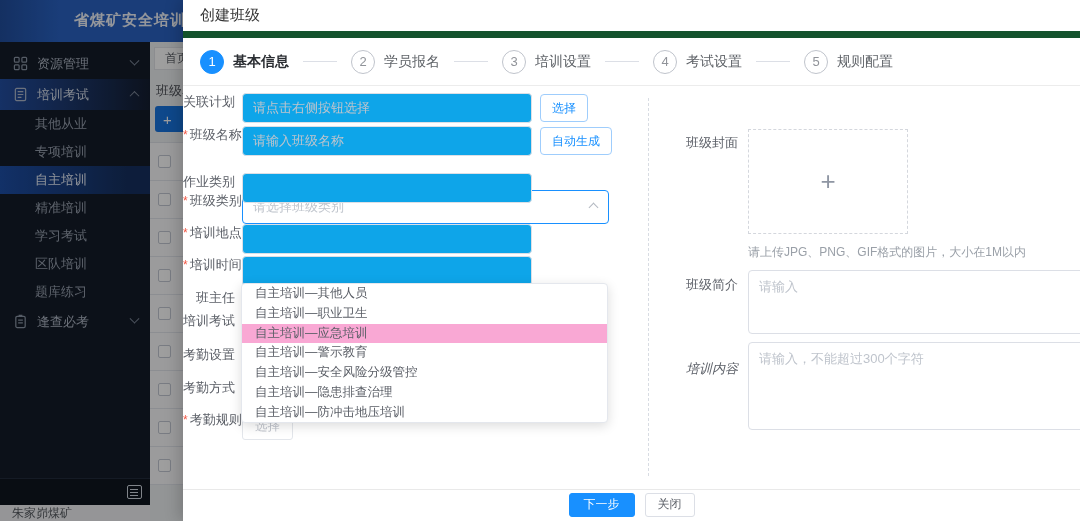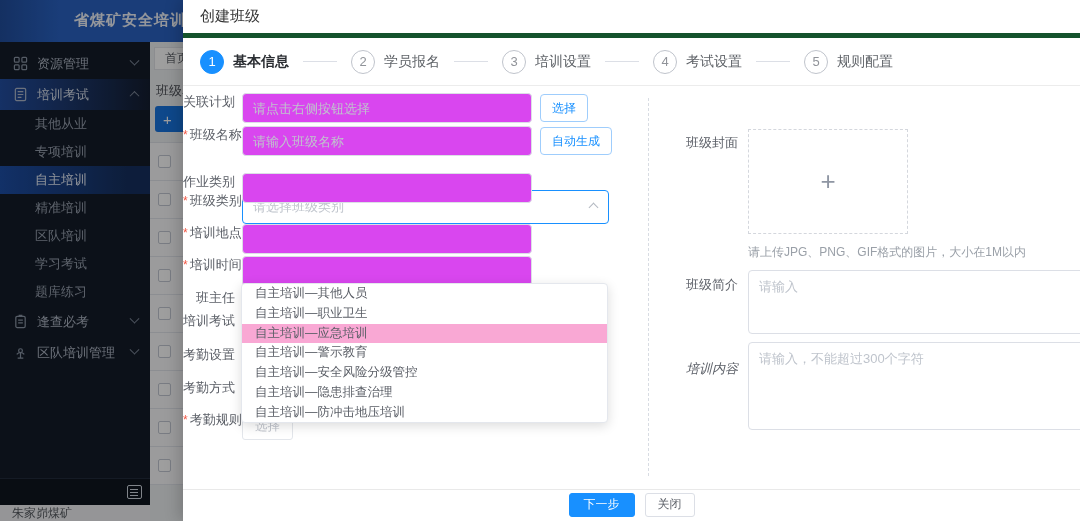--- a/index.html
+++ b/index.html
@@ -43,40 +43,40 @@
     color:#fff; border:none; border-radius:3px; font-size:15px; text-align:left; padding-left:8px; }
   .u-table { position:absolute; left:0; top:100px; width:400px; background:#fbfbfc; border-top:1px solid #dfe2e8; }
   .u-row { height:38px; border-bottom:1px solid #e3e6ec; display:flex; align-items:center; padding-left:8px; }
   .u-cb { width:13px; height:13px; border:1px solid #c4c9d3; border-radius:2px; background:#fff; }
 
   .mask { position:absolute; inset:0; background:rgba(0,0,0,.38); z-index:5; }
 
   
   .modal { position:absolute; left:183px; top:0; width:897px; height:521px; background:#fff; z-index:10;
     box-shadow:-4px 0 14px rgba(0,0,0,.18); }
-  .m-header { height:38px; border-bottom:5px solid #14532d; display:flex; align-items:center; padding-left:17px; }
+  .m-header { height:38px; border-bottom:7px solid #14532d; display:flex; align-items:center; padding-left:17px; }
   .m-title { font-size:15px; color:#333; }
 
   .stepper { height:48px; display:flex; align-items:center; padding-left:17px; border-bottom:1px solid #ececec; }
   .step { display:flex; align-items:center; }
   .step-circle { width:24px; height:24px; border-radius:50%; border:1px solid #c0c4cc; color:#909399;
     font-size:13px; display:flex; align-items:center; justify-content:center; background:#fff; flex:none; }
   .step.active .step-circle { background:#1890ff; border-color:#1890ff; color:#fff; }
   .step-label { margin-left:9px; font-size:14px; color:#5f6368; white-space:nowrap; }
   .step.active .step-label { color:#2b2e33; font-weight:bold; }
   .step-line { width:34px; height:1px; background:#dcdfe6; margin:0 14px; flex:none; }
 
   .m-body { position:relative; height:402px; }
   .form-left { position:absolute; left:0; top:0; width:465px; }
   .frow { position:absolute; display:flex; height:30px; }
   .flabel { width:52px; text-align:right; font-size:13px; color:#5a5e66; flex:none; white-space:nowrap; }
   .req::before { content:"*"; color:#f25643; margin-right:2px; font-size:12px; }
   .fctl { margin-left:7px; display:flex; align-items:center; }
-  .inp { height:30px; border:1px solid #dcdfe6; border-radius:4px; background:#d946ef; font-size:13px;
-    color:#333; padding:0 10px; outline:none; font-family:Liberation Sans, sans-serif; }
+  .inp { height:30px; border:1px solid #dcdfe6; border-radius:4px; background:#0ea5e9; font-size:13px;
+    color:#333; padding:0 10px; outline:none; font-family:Liberation Mono, monospace; }
   .inp::placeholder { color:#bfc4cc; }
   .w290 { width:290px; }
   .btn-outline-blue { margin-left:8px; height:28px; padding:0 11px; background:#fff; border:1px solid #9fcdfc;
     color:#1890ff; font-size:12px; border-radius:4px; white-space:nowrap; }
   .select { position:relative; width:367px; height:34px; border:1px solid #dcdfe6; border-radius:4px;
     background:#fff; display:flex; align-items:center; padding:0 26px 0 10px; font-size:13px; color:#333; }
   .select.focus { border-color:#1890ff; }
   .select .ph { color:#bfc4cc; }
   .sel-chev { position:absolute; right:11px; top:12px; width:7px; height:7px;
     border-right:1.3px solid #b3b9c2; border-bottom:1.3px solid #b3b9c2; }
@@ -152,41 +152,31 @@
               <path d="M5 5h6M5 8h6M5 11h4"></path>
             </svg>
           </span>
           <span class="slabel">培训考试</span>
           <i class="chev up"></i>
         </div>
         <div class="side-sub">其他从业</div>
         <div class="side-sub">专项培训</div>
         <div class="side-sub sel">自主培训</div>
         <div class="side-sub">精准培训</div>
+        <div class="side-sub">学习考试</div>
         <div class="side-sub">区队培训</div>
-        <div class="side-sub">学习考试</div>
         <div class="side-sub">题库练习</div>
         <div class="side-group">
           <span class="sicon">
             <svg viewBox="0 0 16 16" fill="none" stroke="#8b96a6" stroke-width="1.3">
               <rect x="3" y="2.5" width="10" height="12" rx="1.5"></rect>
               <path d="M6 1.5h4M5.5 6.5h5M5.5 9.5h5"></path>
             </svg>
           </span>
           <span class="slabel">逢查必考</span>
-          <i class="chev down"></i>
-        </div>
-        <div class="side-group">
-          <span class="sicon">
-            <svg viewBox="0 0 16 16" fill="none" stroke="#8b96a6" stroke-width="1.3">
-              <circle cx="8" cy="6" r="2"></circle>
-              <path d="M4 10c1-1.3 2.4-2 4-2s3 .7 4 2M8 8v6M5 14h6"></path>
-            </svg>
-          </span>
-          <span class="slabel">区队培训管理</span>
           <i class="chev down"></i>
         </div>
       </div>
     <div class="side-footer">
       <span class="collapse-icon"></span>
     </div>
   </div>
 
   <div class="underlay">
     <div class="u-tab">首页</div>

